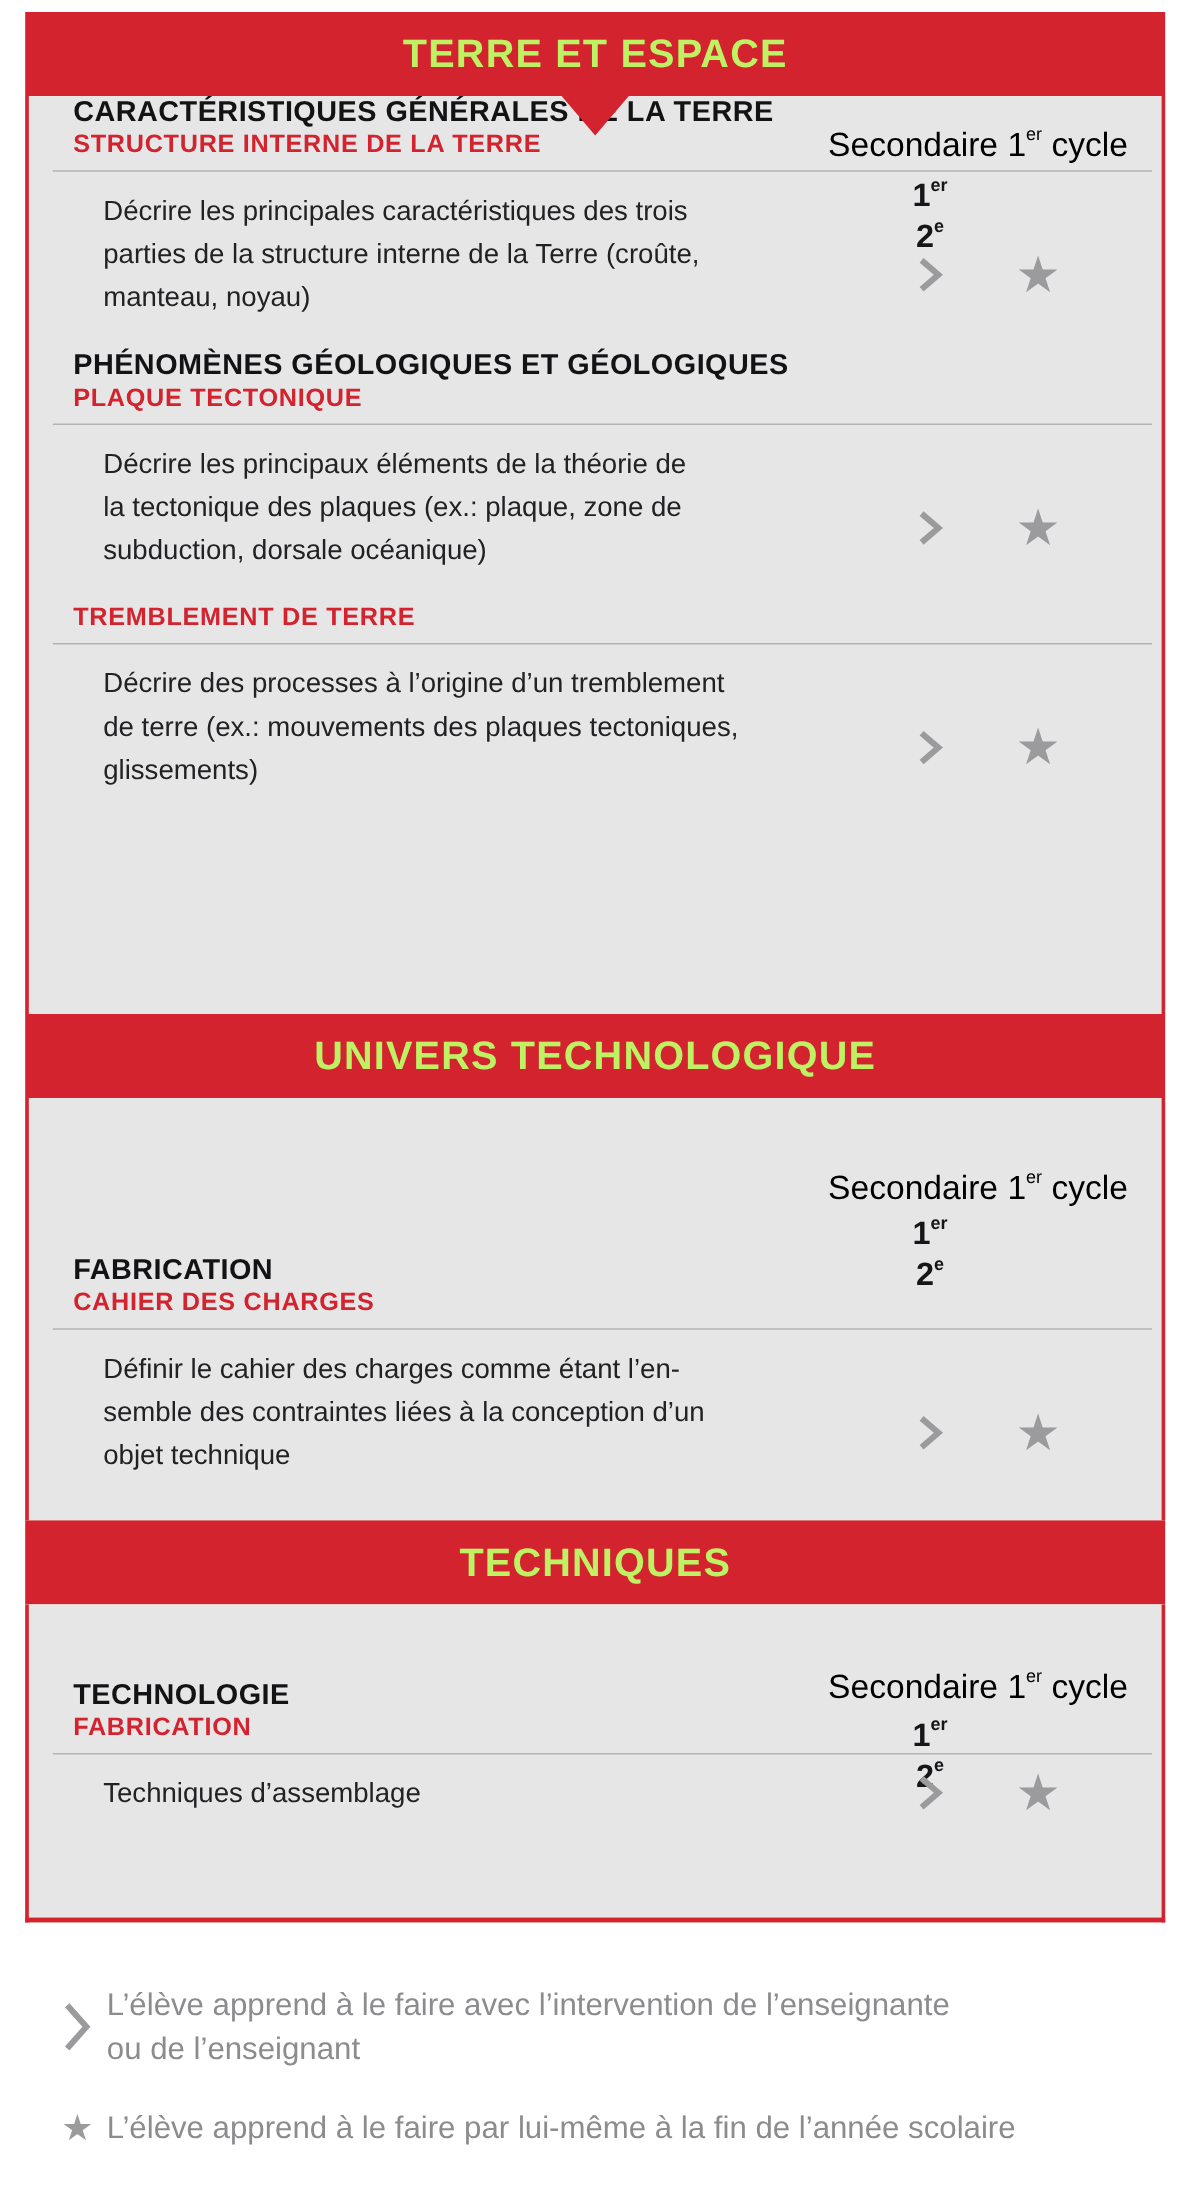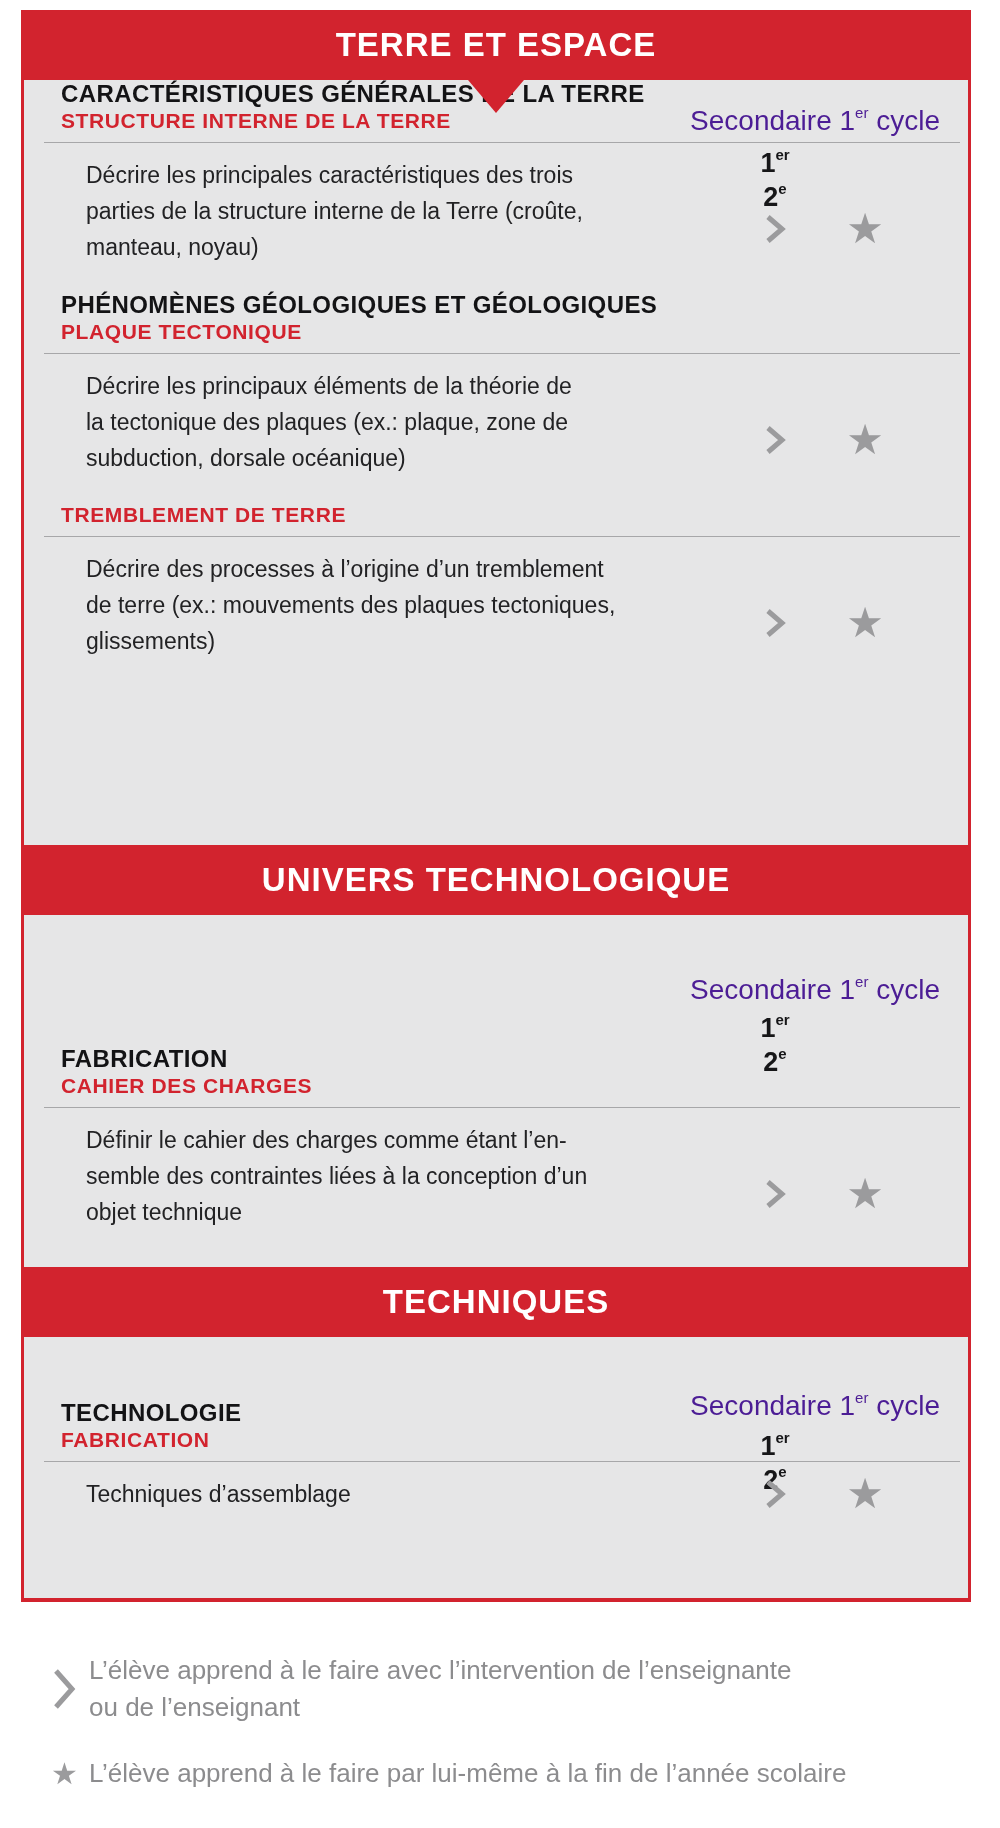--- a/index.html
+++ b/index.html
@@ -13,21 +13,21 @@
   .page { padding: 10px 29px 0 21px; }
 
   
   .banner {
     position: relative;
     height: 70px;
     background: #d2232e;
     display: flex; align-items: center; justify-content: center;
   }
   .banner-title {
-    color: #ffffff;
+    color: #bef264;
     font-size: 33px; font-weight: 700; letter-spacing: 1px;
     text-transform: uppercase;
   }
   .banner.notch::after {
     content: "";
     position: absolute;
     top: 100%; left: 50%;
     transform: translateX(-50%);
     width: 0; height: 0;
     border-left: 28px solid transparent;
@@ -44,21 +44,21 @@
     border-right: 3px solid #d2232e;
     overflow: hidden;
   }
   .s1 .panel { height: 765px; }
   .s2 .panel { height: 352px; }
   .s3 .panel { height: 265px; border-bottom: 4px solid #d2232e; }
 
   
   .cycle-title {
     position: absolute; right: 28px;
-    font-size: 28px; line-height: 34px; color: #4c1d95;
+    font-size: 28px; line-height: 34px; color: #000000;
     white-space: nowrap;
   }
   .cycle-cols {
     position: absolute; left: 706px; width: 180px;
     display: flex;
     flex-direction: column;
   }
   .cycle-cols .ccell {
     width: 90px; text-align: center;
     font-size: 27px; line-height: 34px; font-weight: 700; color: #161618;

